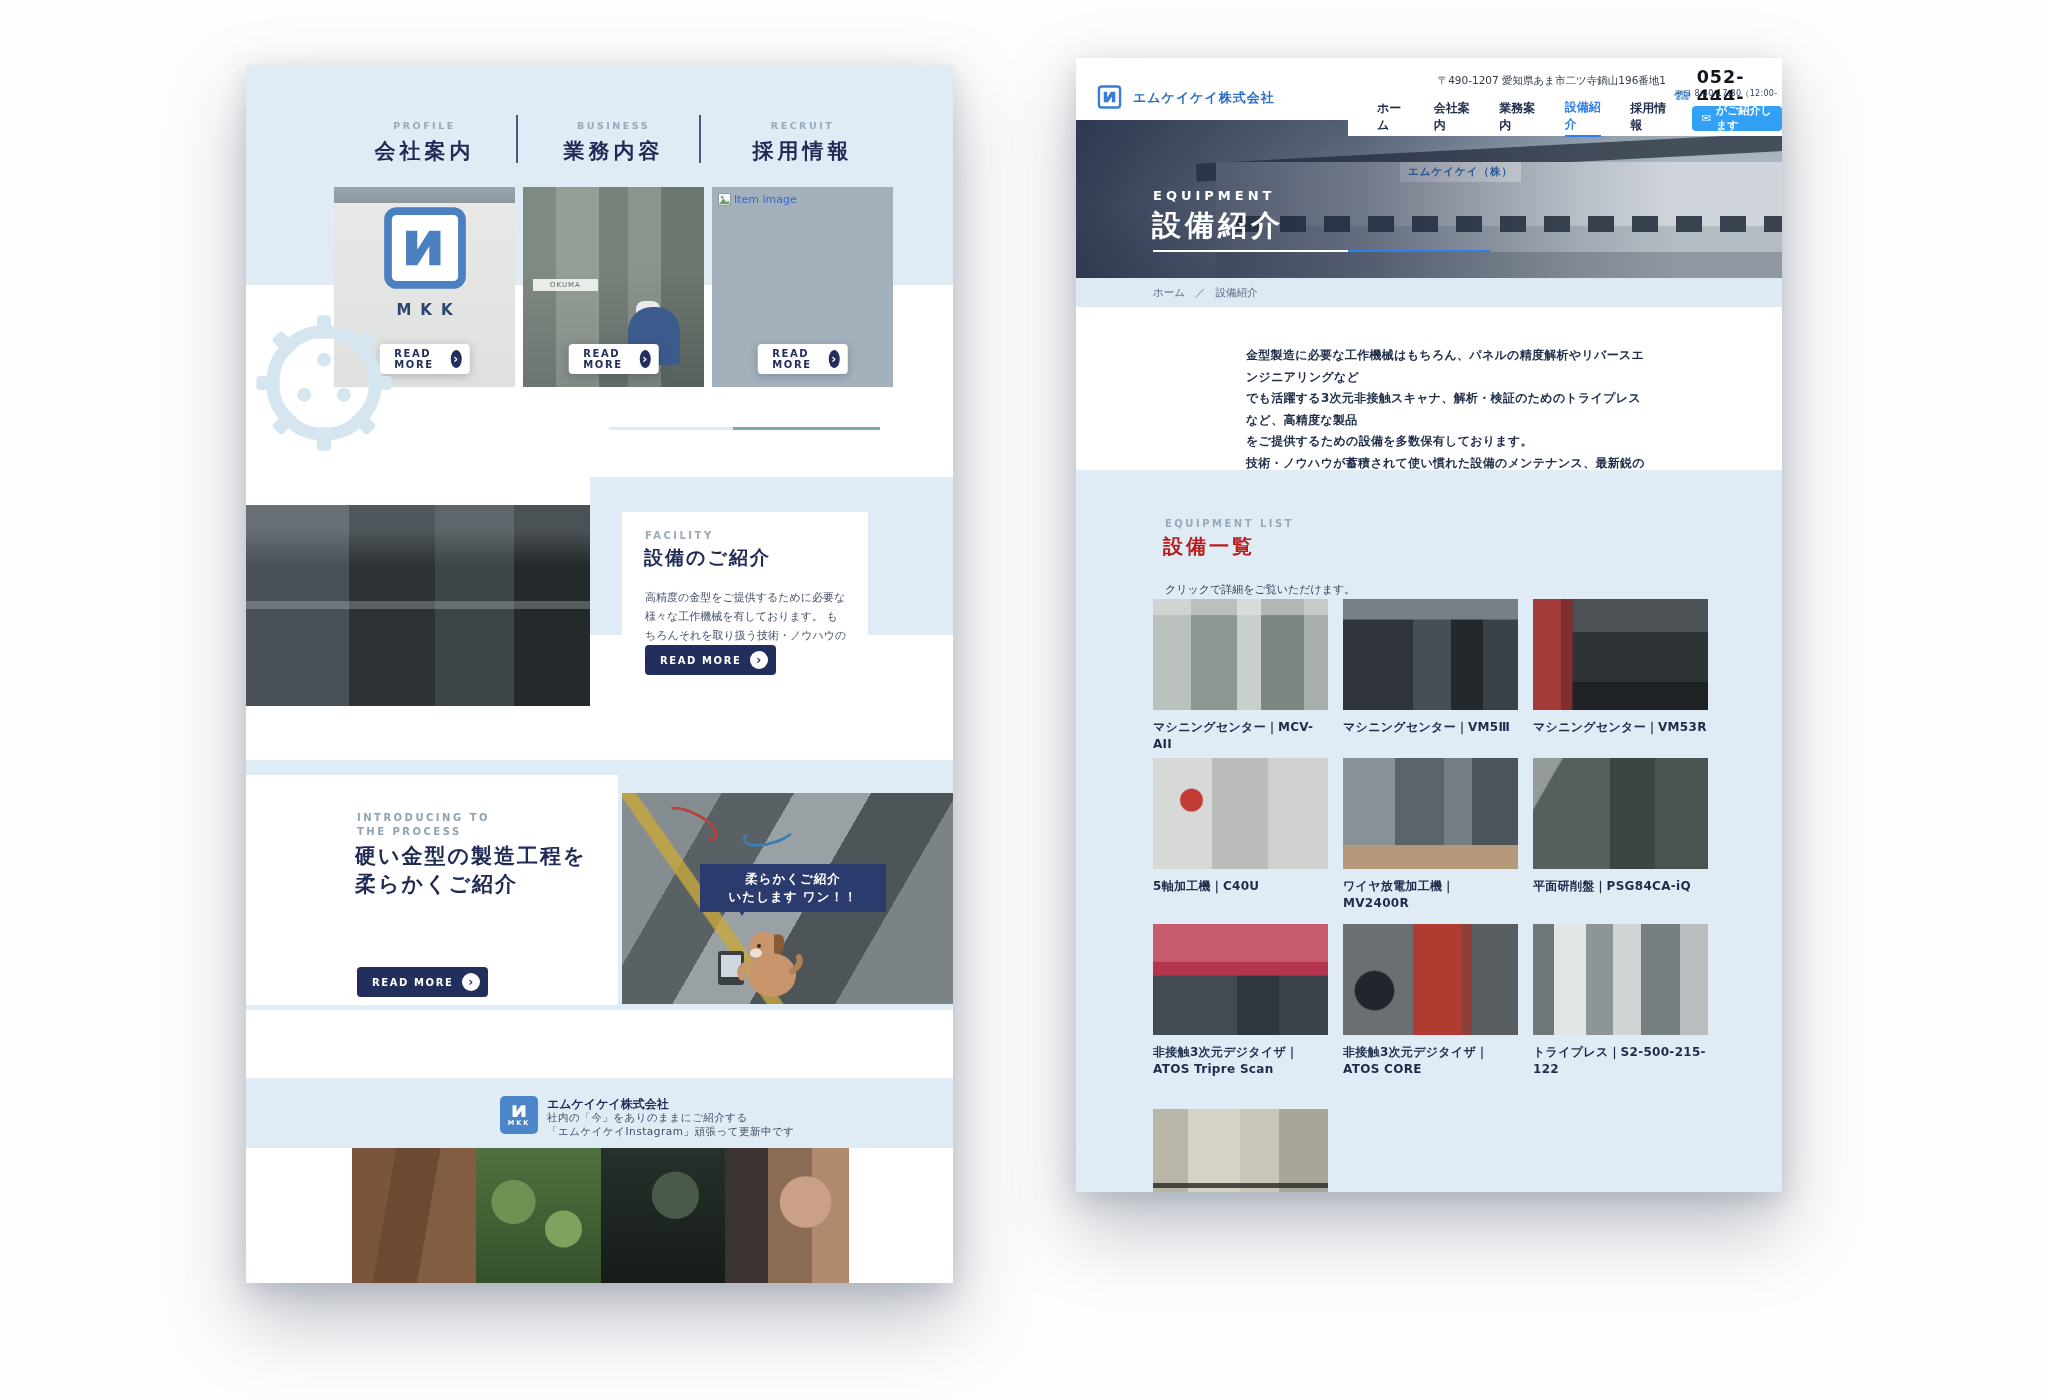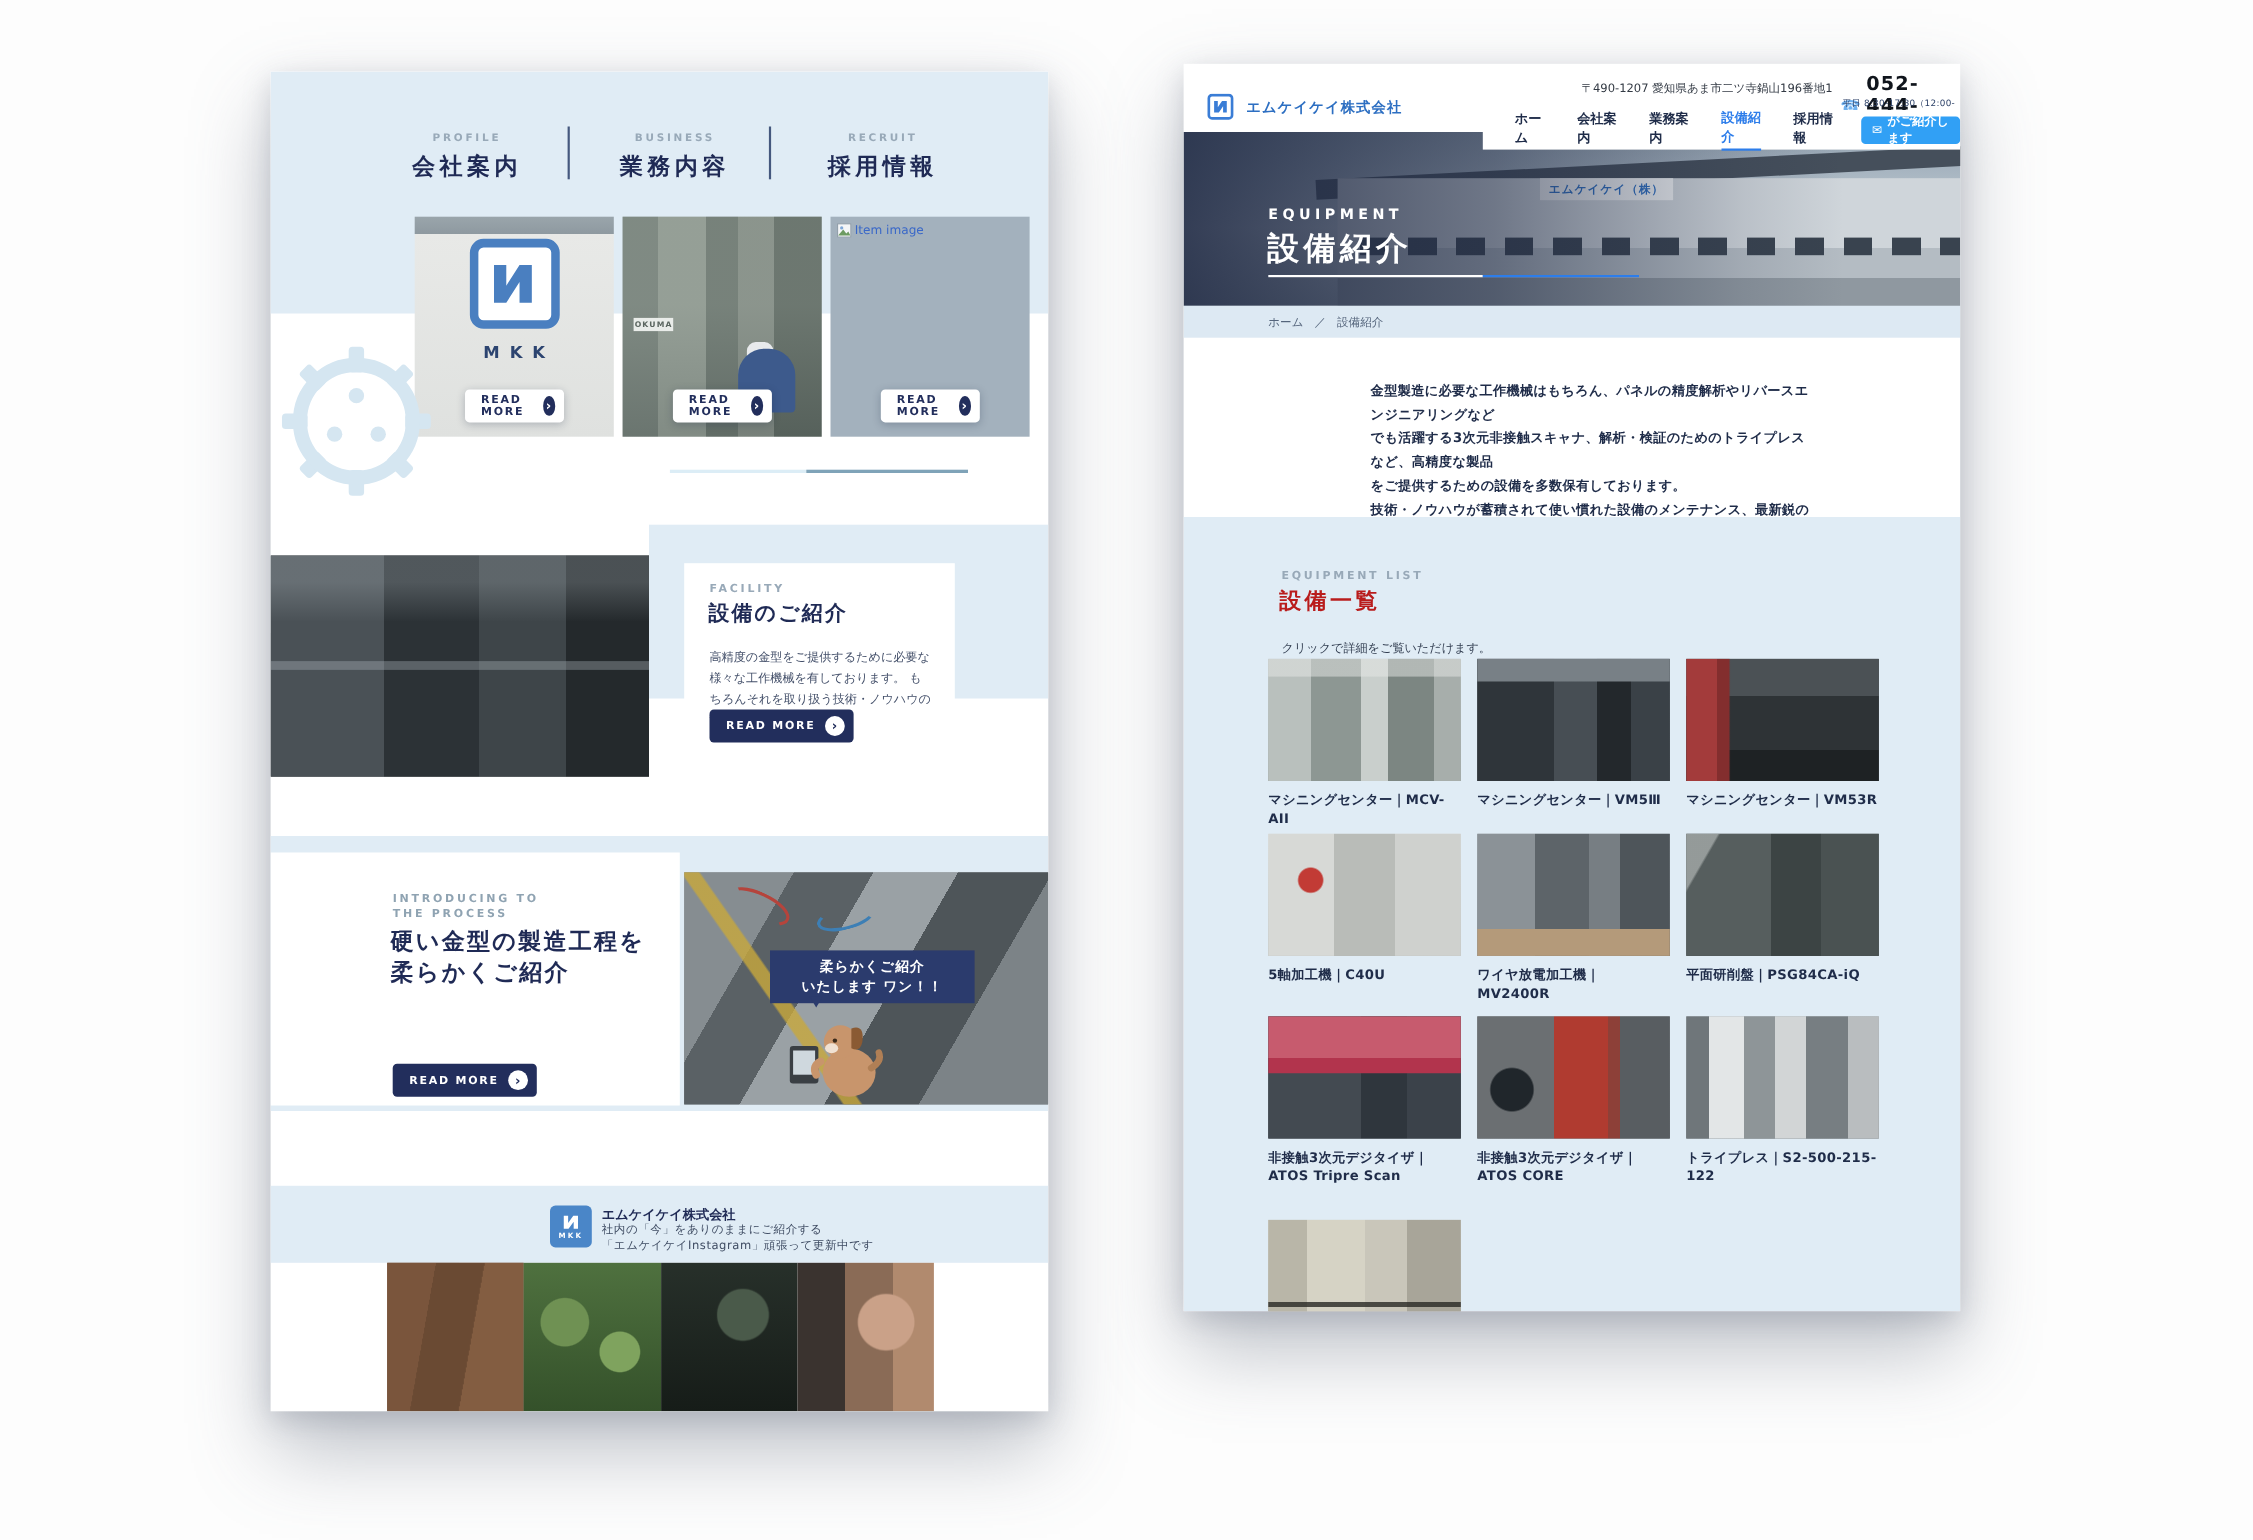--- a/index.html
+++ b/index.html
@@ -34,29 +34,29 @@
                font-size:12px; line-height:1; padding-bottom:1px; }
   .rm-btn.light .rm-circle { background:#222e5c; color:#fff; }
   .rm-btn.dark  .rm-circle { background:#ffffff; color:#222e5c; }
 
   
   .lp-blueband { left:0; top:0; width:707px; height:220px; background:#e0ecf5; }
   .lp-col-head { top:55px; width:181px; text-align:center; }
   .lp-col-head .lbl { display:block; font-size:9.5px; }
   .lp-col-head .jt  { display:block; margin-top:6px; font-size:21px; font-weight:bold; letter-spacing:4px; color:#1f2a55; }
   .lp-sep { top:50px; width:2px; height:48px; background:#45587e; }
-  .lp-card { top:132px; width:181px; height:200px; overflow:hidden;margin-left:43px; }
+  .lp-card { top:122px; width:181px; height:200px; overflow:hidden; }
   .lp-card .rm-btn { left:50%; transform:translateX(-50%); bottom:13px; }
   .card-sign { background:linear-gradient(180deg,#9aa5ab 0%,#8e99a0 8%,#e8e9e7 8%,#dfe1df 100%); }
   .card-factory { background:
       linear-gradient(180deg, rgba(140,150,140,.3) 0 40%, rgba(60,70,65,.25) 100%),
       linear-gradient(90deg,#7a857f 0 18%, #99a39b 18% 42%, #6e7973 42% 58%, #8b948d 58% 76%, #5f6a64 76%);
   }
   .okuma-tag { position:absolute; left:10px; top:92px; background:#e9ece9; color:#5a655f;
-               font-size:7px; font-weight:bold; padding:2px 1px; letter-spacing:1px; }
+               font-size:7px; font-weight:normal; padding:2px 17px; letter-spacing:1px; }
   .worker { position:absolute; right:24px; bottom:22px; width:52px; height:58px; background:#3d5a8c;
             border-radius:24px 24px 4px 4px; }
   .worker-cap { position:absolute; right:44px; bottom:72px; width:24px; height:14px; background:#e8eaec; border-radius:8px 8px 2px 2px; }
   .card-broken { background:#a3b1bd; }
   .broken-flag { position:absolute; left:6px; top:6px; display:flex; align-items:center; gap:3px;
                  color:#3a68c8; font-size:11px; }
   .sign-logo-wrap { position:absolute; left:50%; top:18px; transform:translateX(-50%); width:120px; text-align:center; }
   .sign-mkk { margin-top:6px; font-size:15px; font-weight:bold; letter-spacing:9px; color:#2c4470; padding-left:9px; }
 
   .gear { left:8px; top:248px; width:140px; height:140px; }

